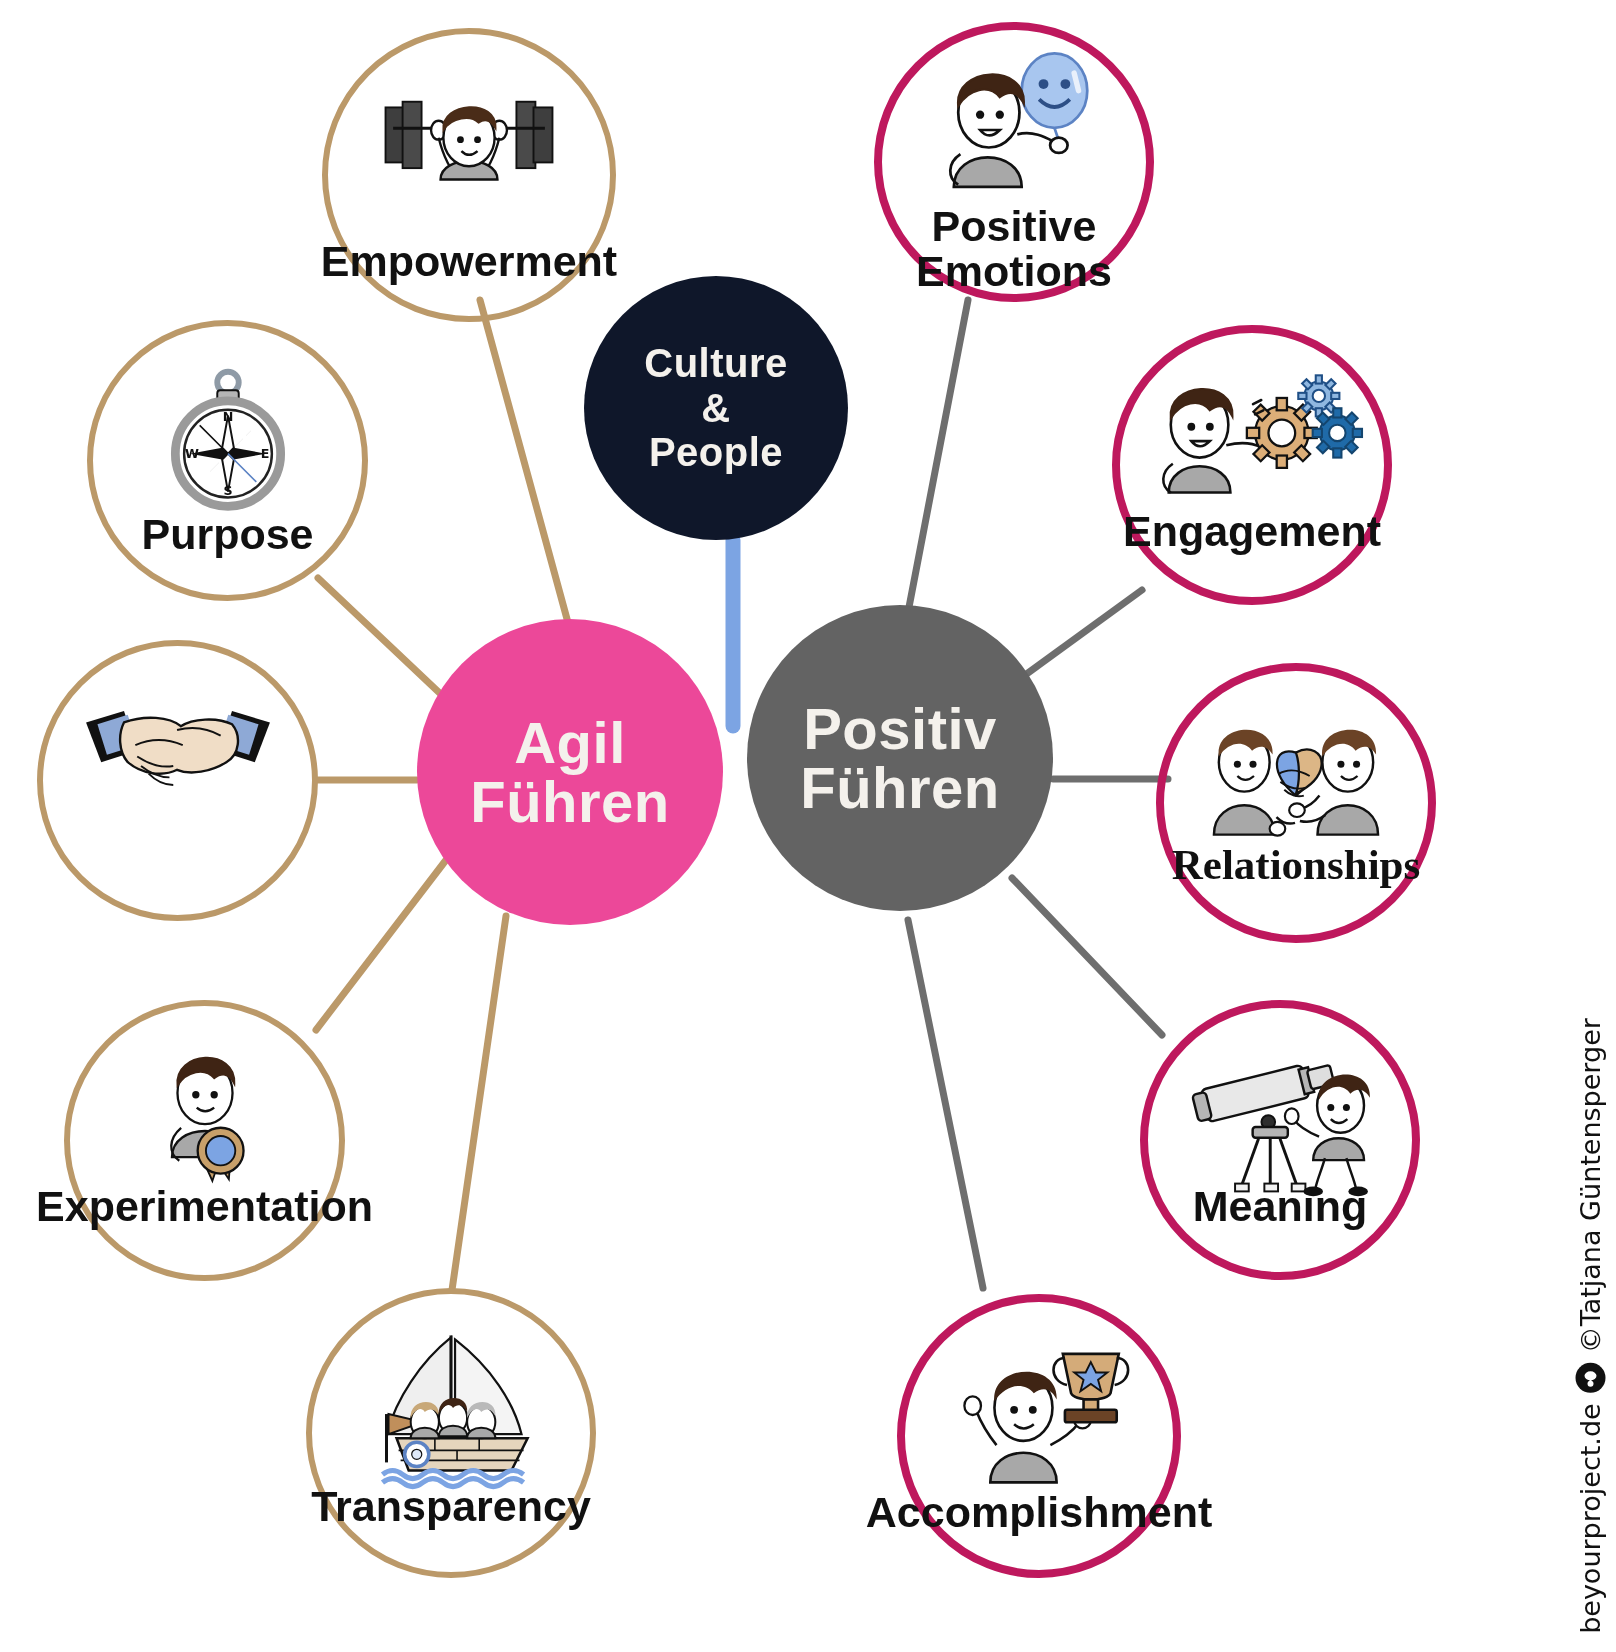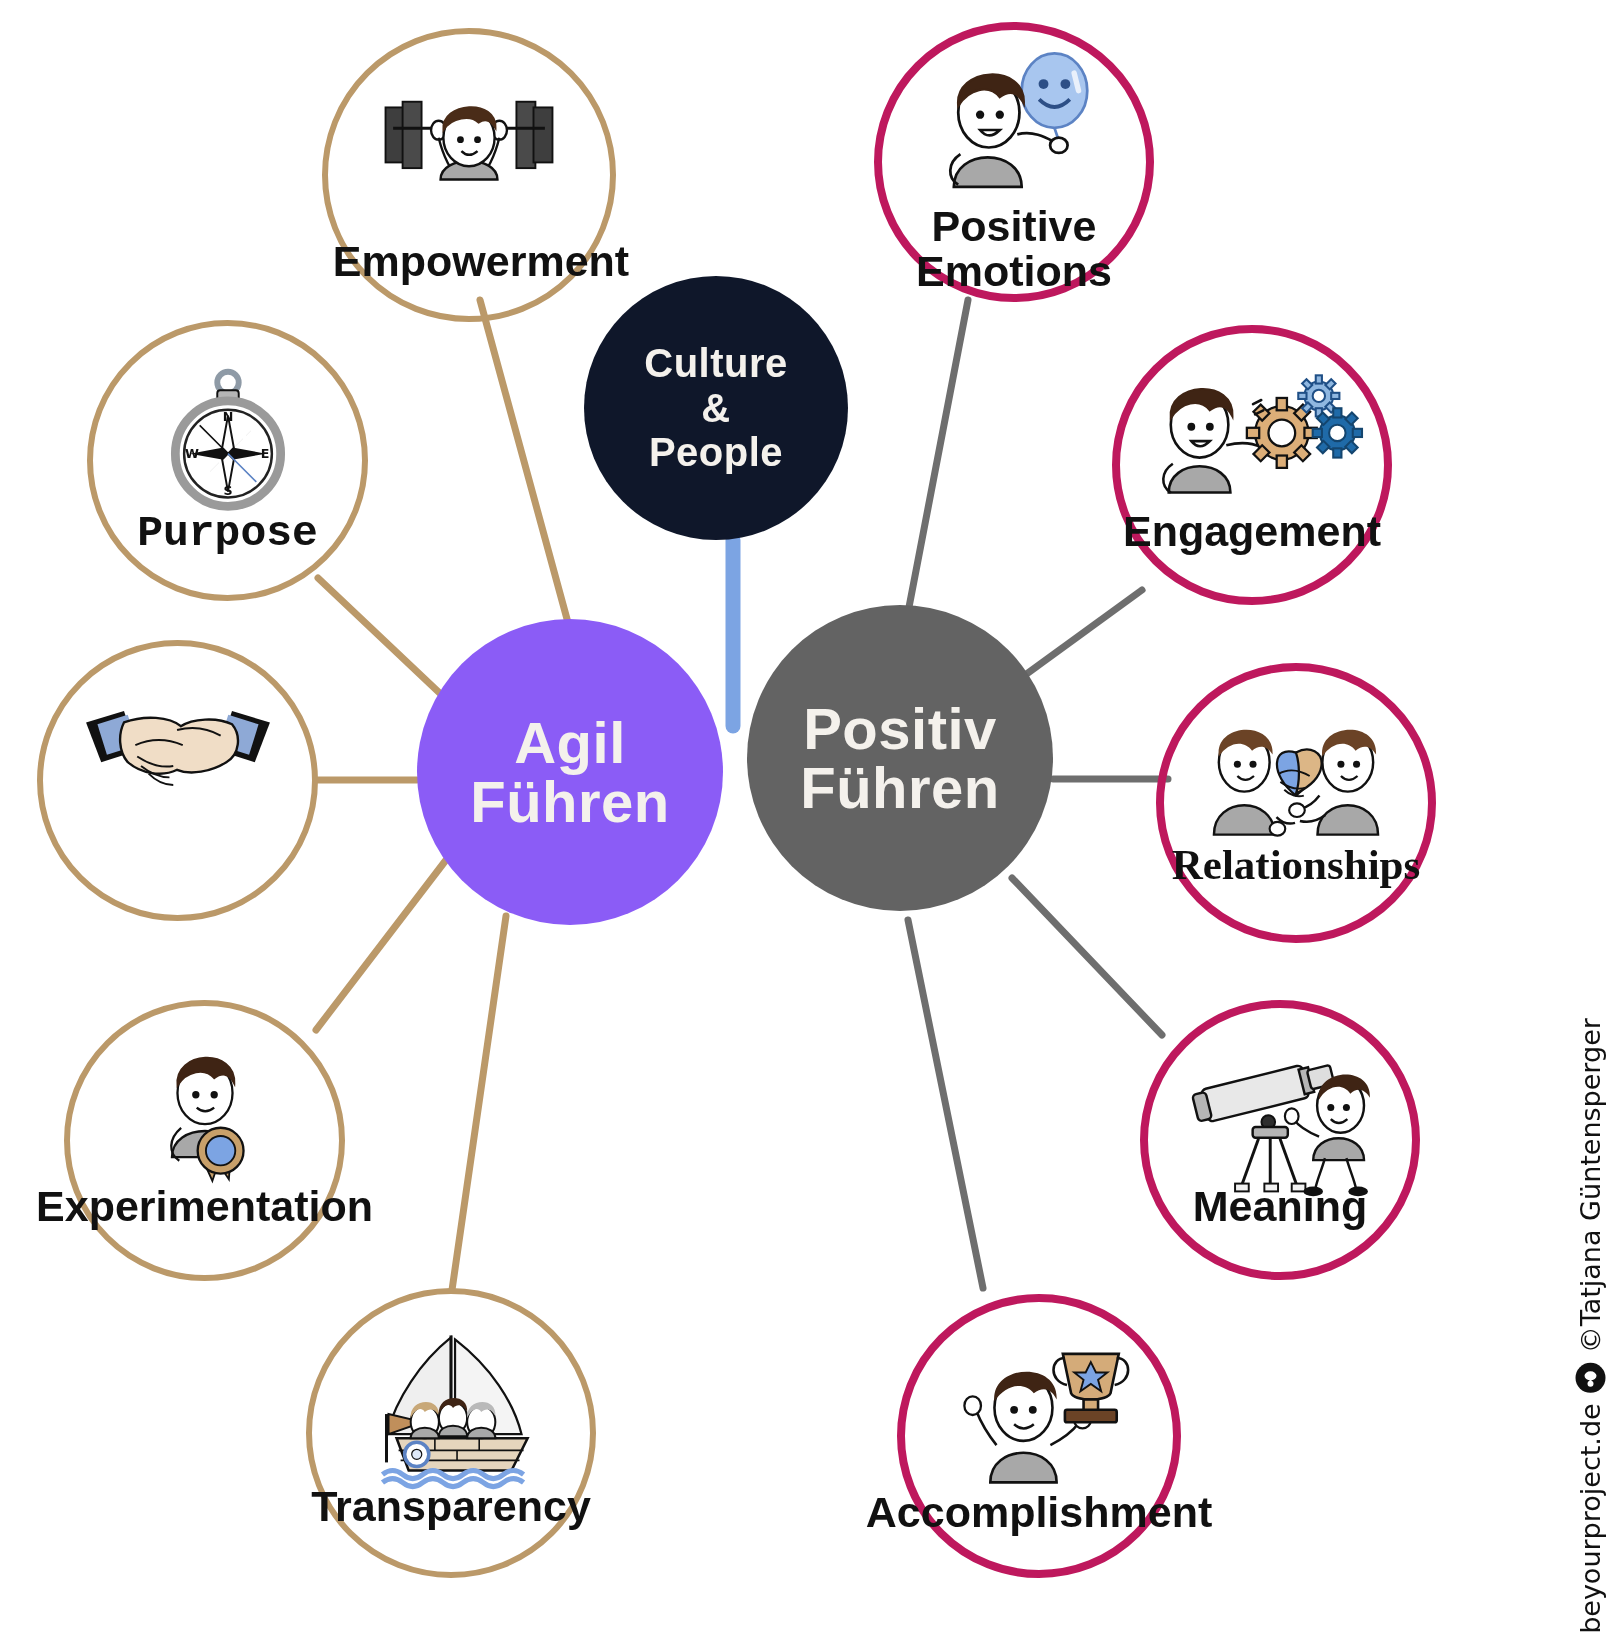--- a/index.html
+++ b/index.html
@@ -9,21 +9,21 @@
     overflow:hidden;position:relative;
   }
   #stage{position:absolute;left:0;top:0;width:1616px;height:1652px;}
   svg.layer{position:absolute;left:0;top:0;width:1616px;height:1652px;}
 
   
   .hub{position:absolute;border-radius:50%;display:flex;align-items:center;
        justify-content:center;text-align:center;color:#f4f1ec;
        font-weight:700;line-height:1.02;letter-spacing:.5px;}
   .hub span{display:block;}
-  #hub-agil{left:417px;top:619px;width:306px;height:306px;background:#8b5cf6;font-size:58px;}
+  #hub-agil{left:417px;top:619px;width:306px;height:306px;background:#ec4899;font-size:58px;}
   #hub-positiv{left:747px;top:605px;width:306px;height:306px;background:#636363;font-size:58px;}
   #hub-culture{left:584px;top:276px;width:264px;height:264px;background:#0f172a;font-size:40px;
                line-height:1.12;}
 
   
   .node{position:absolute;border-radius:50%;box-sizing:border-box;background:transparent;}
   .node.tan{border:6px solid #bb9969;}
   .node.gray{border:8px solid #be185d;}
   .node-icon{position:absolute;left:50%;top:42%;transform:translate(-50%,-50%);
              width:74%;height:58%;display:flex;align-items:center;justify-content:center;}
@@ -105,21 +105,21 @@
         <path d="M78 60 C84 84 92 96 100 104" stroke="#111" stroke-width="2.5" fill="none"></path>
         <path d="M142 60 C136 84 128 96 120 104" stroke="#111" stroke-width="2.5" fill="none"></path>
         <path d="M80 104 C80 78 140 78 140 104 Z" fill="#a8a8a8" stroke="#111" stroke-width="2.5"></path>
         <ellipse cx="110" cy="60" rx="27" ry="30" fill="#fff" stroke="#111" stroke-width="2.5"></ellipse>
         <path d="M83 52 C80 22 140 18 138 50 C132 40 126 40 120 44 C112 36 92 38 83 52 Z" fill="#4a2c18" stroke="#4a2c18" stroke-width="2"></path>
         <circle cx="101" cy="62" r="3.6" fill="#111"></circle>
           <circle cx="119" cy="62" r="3.6" fill="#111"></circle>
         <path d="M102 74 Q110 82 119 74" stroke="#111" stroke-width="2.5" fill="none"></path>
       </svg>
     </div>
-    <div class="node-label" style="top:205px;margin-left:12px;">Empowerment</div>
+    <div class="node-label" style="top:205px;">Empowerment</div>
   </div>
 
   <div class="node tan" style="left:87px;top:320px;width:281px;height:281px;">
     <div class="node-icon">
       <svg viewBox="0 0 150 160">
         <circle cx="75" cy="22" r="11" fill="none" stroke="#8e9aa6" stroke-width="6"></circle>
         <rect x="64" y="30" width="22" height="14" rx="3" fill="#b5b5b5" stroke="#111" stroke-width="2"></rect>
         <circle cx="75" cy="95" r="54" fill="#fff" stroke="#9a9a9a" stroke-width="9"></circle>
         <circle cx="75" cy="95" r="45" fill="#fff" stroke="#222" stroke-width="2.5"></circle>
         <polygon points="75,56 81,89 75,95 69,89" fill="#fff" stroke="#111" stroke-width="2"></polygon>
@@ -129,21 +129,21 @@
         <polygon points="46,66 72,92 75,95 69,89" fill="#fff" stroke="#111" stroke-width="1.6"></polygon>
         <polygon points="104,124 78,98 75,95 81,101" fill="#7ca4e3" stroke="#5c83c4" stroke-width="1.6"></polygon>
         <polygon points="104,66 78,92 75,95 81,89" fill="#111"></polygon>
         <polygon points="46,124 72,98 75,95 69,101" fill="#111"></polygon>
         <text x="75" y="62" font-size="13" font-weight="700" text-anchor="middle" fill="#111" font-family="DejaVu Sans, sans-serif">N</text>
         <text x="75" y="137" font-size="13" font-weight="700" text-anchor="middle" fill="#111" font-family="DejaVu Sans, sans-serif">S</text>
         <text x="38" y="100" font-size="13" font-weight="700" text-anchor="middle" fill="#111" font-family="DejaVu Sans, sans-serif">W</text>
         <text x="113" y="100" font-size="13" font-weight="700" text-anchor="middle" fill="#111" font-family="DejaVu Sans, sans-serif">E</text>
       </svg>
     </div>
-    <div class="node-label" style="top:186px;font-family:Liberation Mono, monospace;">Purpose</div>
+    <div class="node-label" style="top:186px;">Purpose</div>
   </div>
 
   <div class="node tan" style="left:37px;top:640px;width:281px;height:281px;">
     <div class="node-icon" style="top:38%;">
       <svg viewBox="0 0 210 110">
         <path d="M8 28 L48 16 L62 58 L24 70 Z" fill="#111"></path>
         <path d="M20 30 L52 20 L62 52 L30 62 Z" fill="#8ea9d6"></path>
         <path d="M202 28 L162 16 L148 58 L186 70 Z" fill="#111"></path>
         <path d="M190 30 L158 20 L148 52 L180 62 Z" fill="#8ea9d6"></path>
         <path d="M48 28 C70 20 96 22 108 32 C120 24 146 22 162 30

